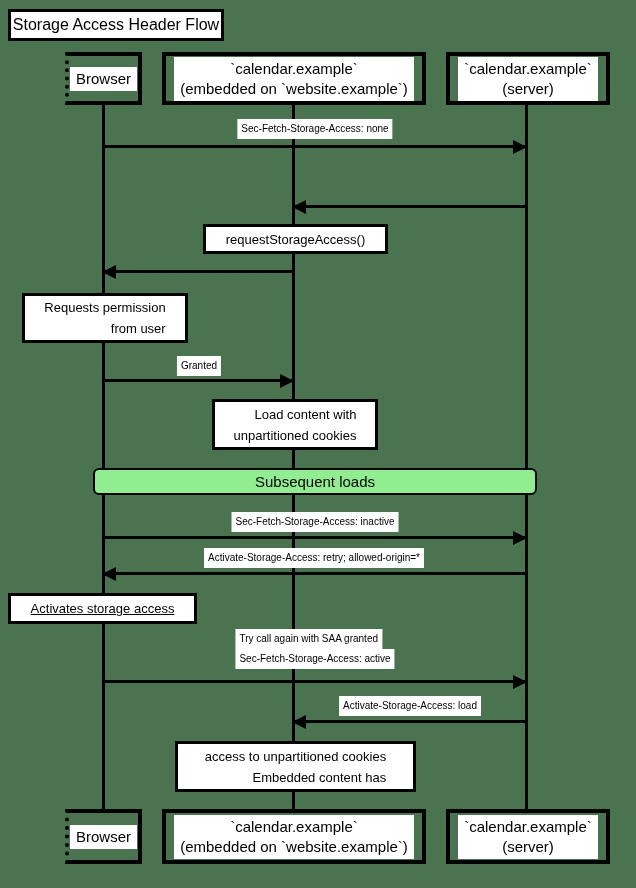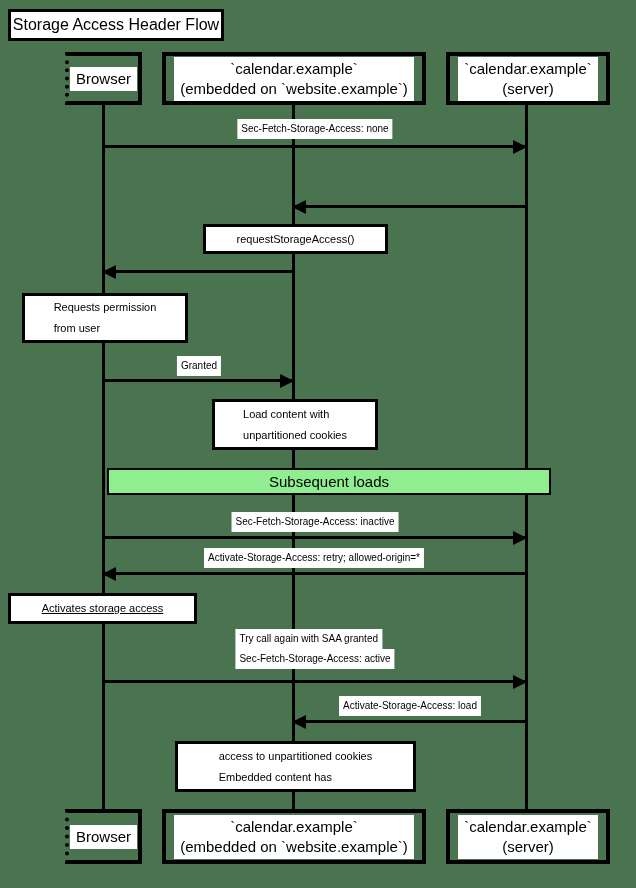--- a/index.html
+++ b/index.html
@@ -21,22 +21,22 @@
     display:flex;align-items:center;justify-content:center;
   }
   .actor.browser{border-left-style:dotted;}
   .actor-label{
     background:#fff;padding:2px 6px;text-align:center;
     font-size:15px;line-height:20px;white-space:nowrap;
   }
   .actor-label span{display:block;}
   .note{
     position:absolute;border:3px solid #000;background:#fff;
-    display:flex;align-items:center;justify-content:center;text-align:left;
-    font-size:11px;line-height:21px;
+    display:flex;align-items:center;justify-content:center;text-align:right;
+    font-size:13px;line-height:21px;
   }
   .note span{display:block;}
   .msg-label{
     position:absolute;transform:translateX(-50%);
     display:flex;flex-direction:column;align-items:flex-start;
     font-size:10px;line-height:20px;text-align:center;
   }
   .msg-label span{background:#fff;padding:0 4px;white-space:nowrap;display:block;}
   .arrow{position:absolute;height:3px;background:#000;}
   .arrow .head{position:absolute;top:-5.5px;width:0;height:0;
@@ -113,21 +113,21 @@
       <div class="head"></div>
     </div>
 
   <div class="note" style="left:212px;top:399px;width:160px;height:45px;">
     <div>
       <span>Load content with</span>
       <span>unpartitioned cookies</span>
     </div>
   </div>
 
-  <div class="divider" style="left:107px;top:468px;width:440px;height:23px;">
+  <div class="divider" style="left:93px;top:468px;width:440px;height:23px;border-radius:6px;">
     <span>Subsequent loads</span>
   </div>
 
   <div class="msg-label" style="left:315px;top:512px;">
     <span>Sec-Fetch-Storage-Access: inactive</span>
   </div>
   <div class="arrow right" style="left:104px;top:536px;width:421px;">
       <div class="head"></div>
     </div>
 

